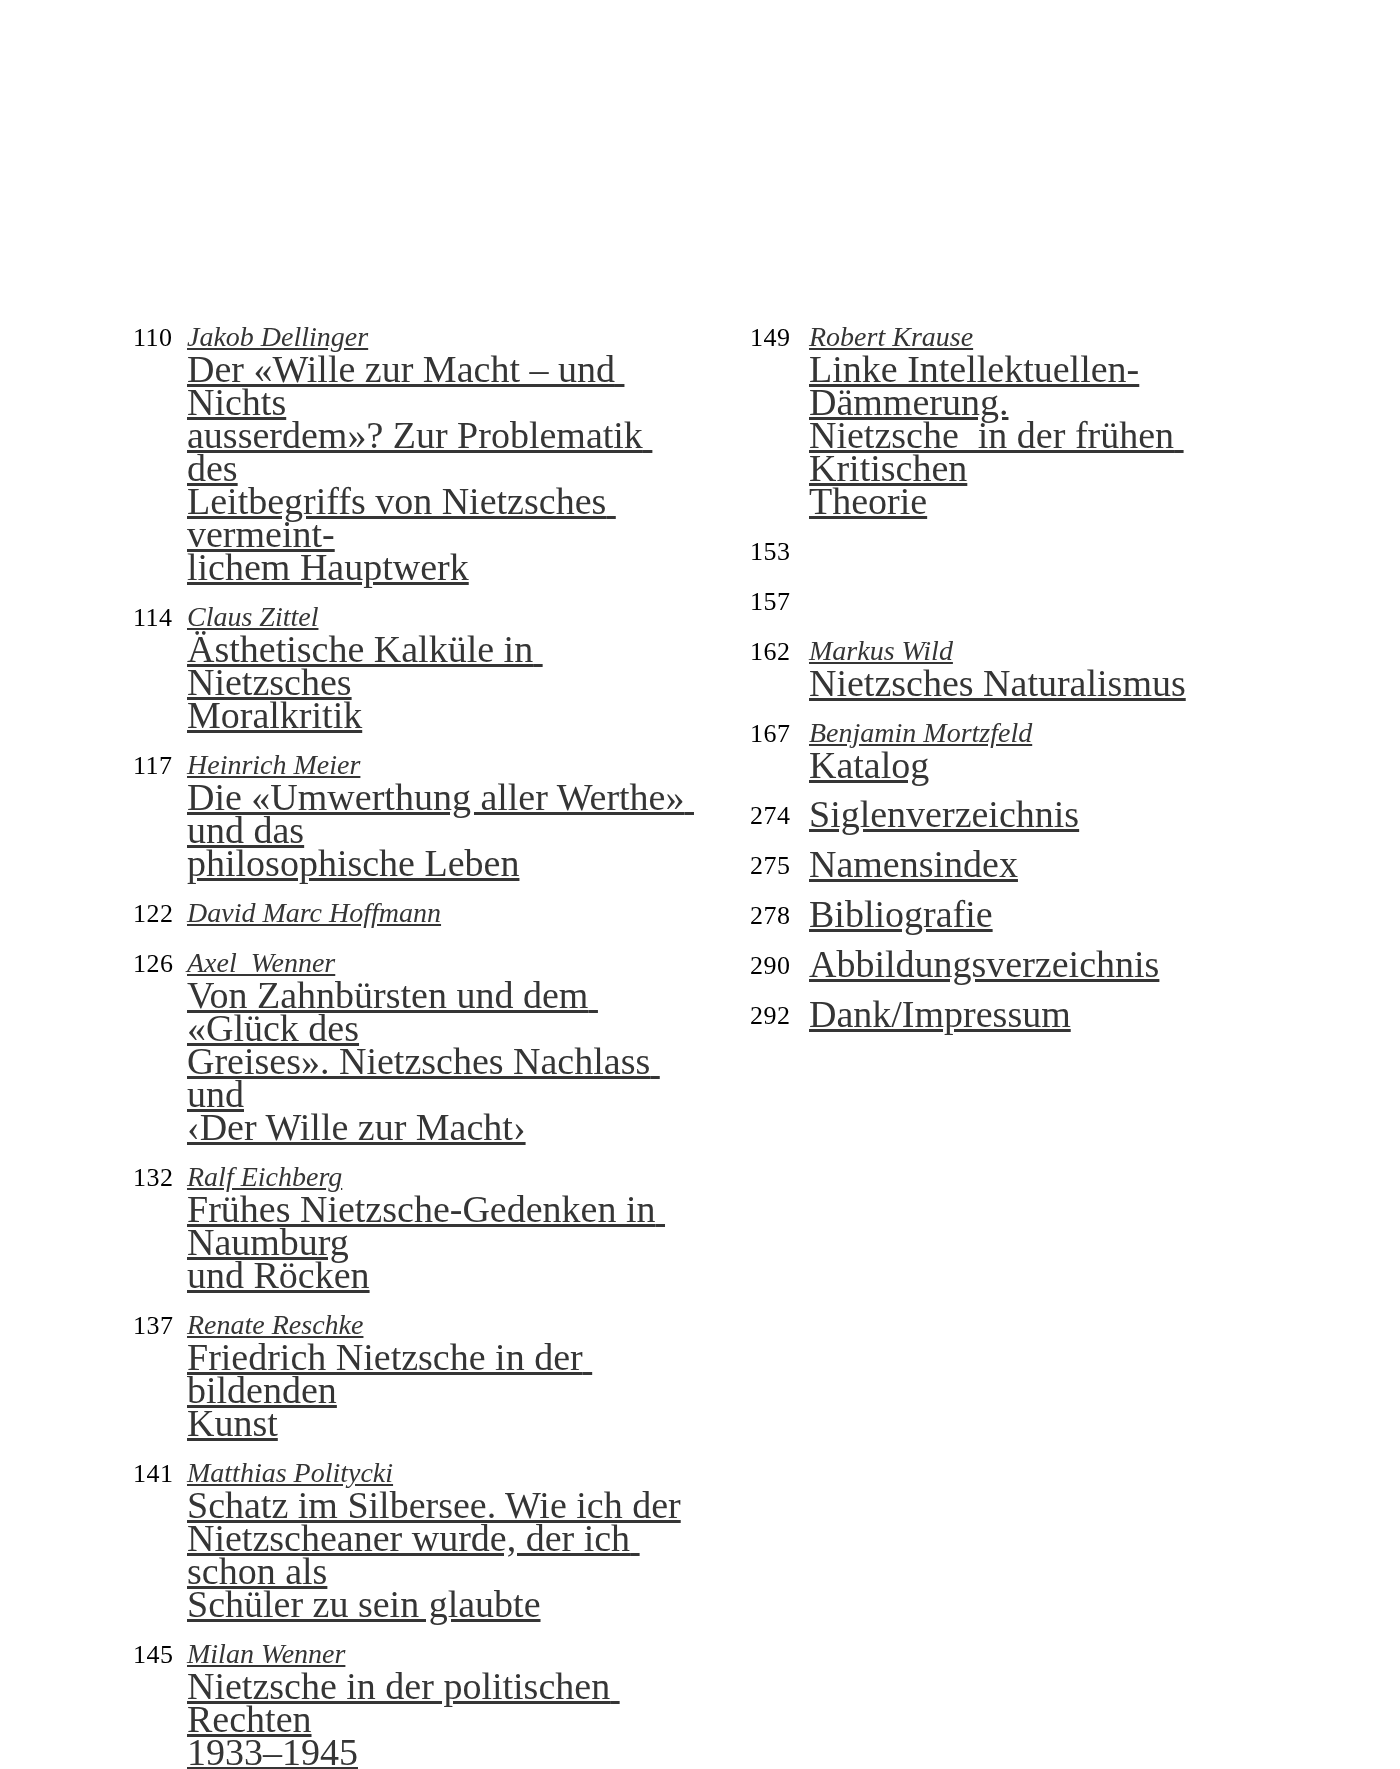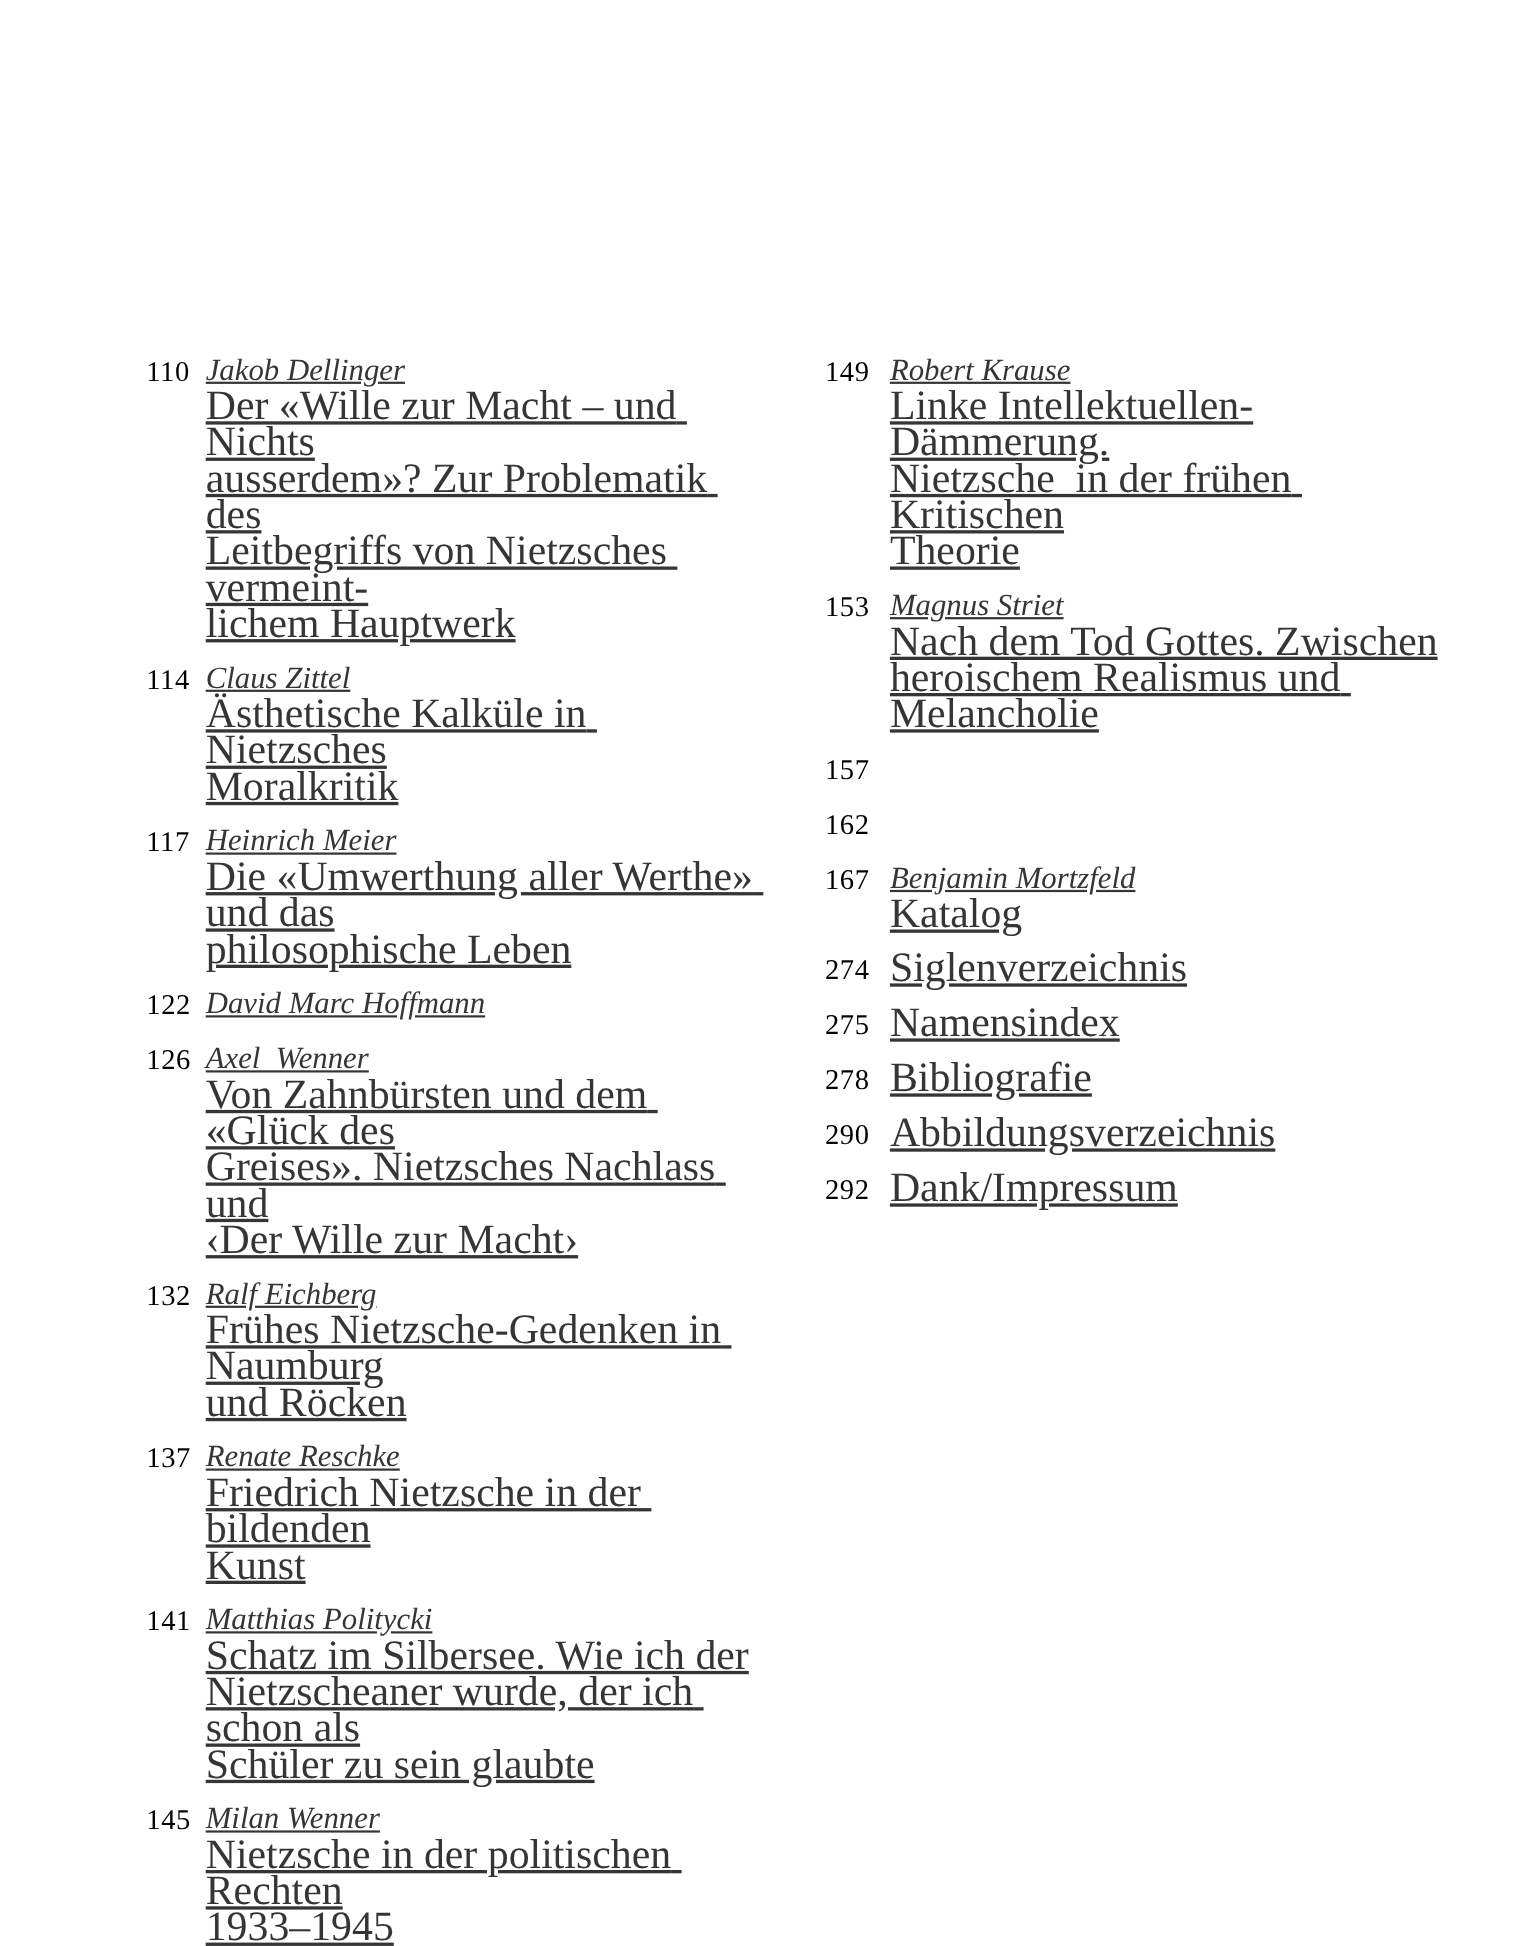--- a/index.html
+++ b/index.html
@@ -164,33 +164,32 @@
       <div class="entry-body">
         <div class="author">Robert Krause</div>
         <div class="title">Linke Intellektuellen-Dämmerung.
 Nietzsche  in der frühen Kritischen
 Theorie</div>
       </div>
     </div>
 
     <div class="entry">
       <div class="num">153</div>
-      <div class="entry-body">
-        <div class="author">Magnus Striet</div>
-        <div class="title">Nach dem Tod Gottes. Zwischen
-heroischem Realismus und Melancholie</div>
-      </div>
     </div>
 
     <div class="entry">
       <div class="num">157</div>
     </div>
 
     <div class="entry">
       <div class="num">162</div>
+      <div class="entry-body">
+        <div class="author">Markus Wild</div>
+        <div class="title">Nietzsches Naturalismus</div>
+      </div>
     </div>
 
     <div class="entry">
       <div class="num">167</div>
       <div class="entry-body">
         <div class="author">Benjamin Mortzfeld</div>
         <div class="title">Katalog</div>
       </div>
     </div>
 

